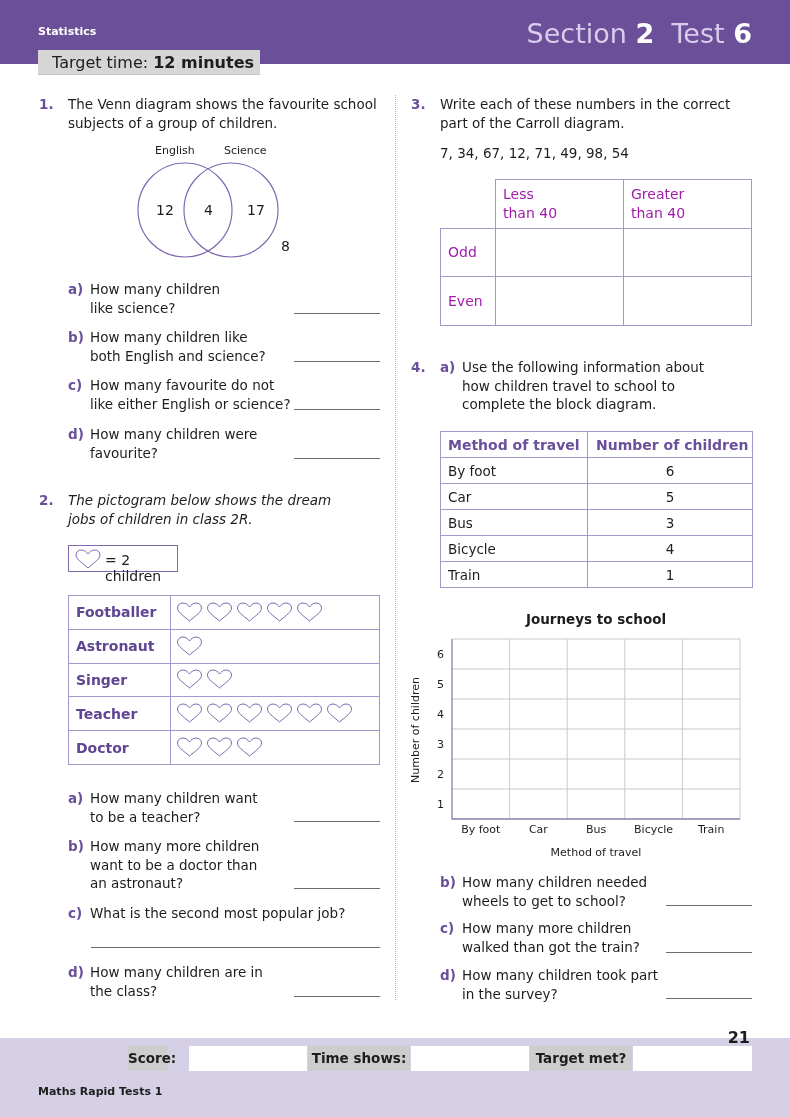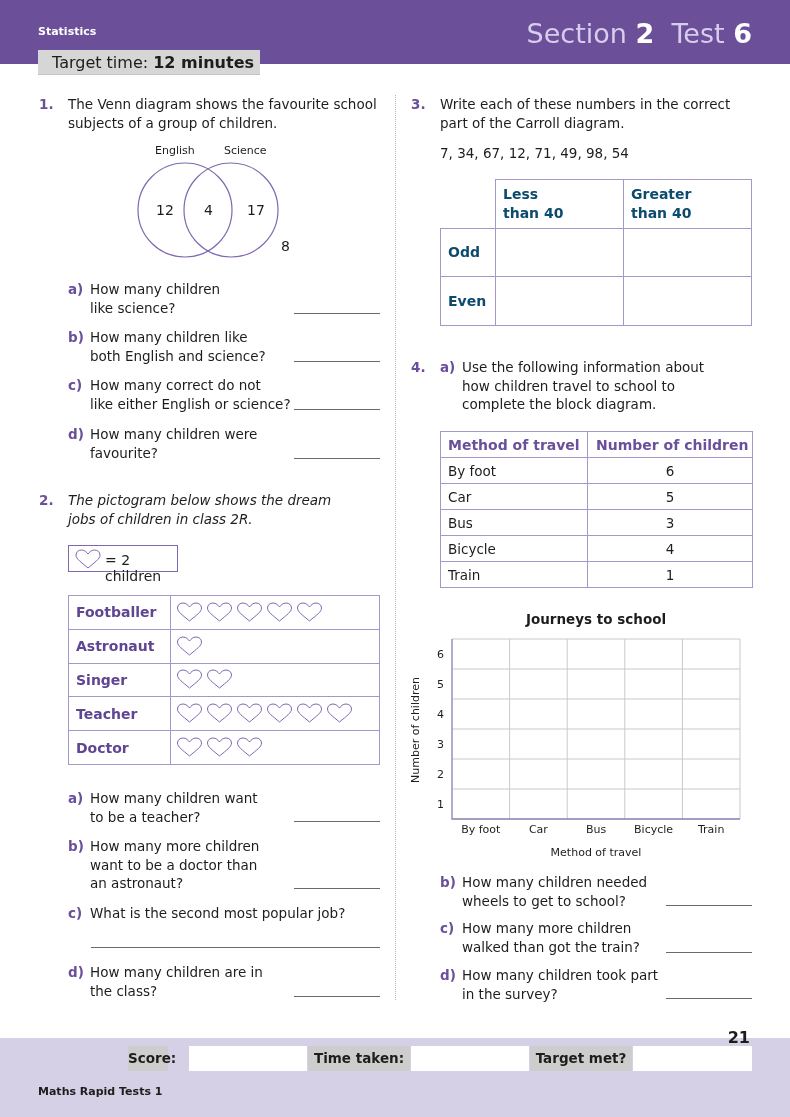--- a/index.html
+++ b/index.html
@@ -28,21 +28,21 @@
 
   table { border-collapse: collapse; }
   .picto { position: absolute; left: 68px; top: 595px; width: 312px; padding-left: 30px; }
   .picto td { border: 1.5px solid #a596cc; height: 33.8px; }
   .picto td.lab { width: 102px; font-weight: bold; color: #5f4592; padding-left: 7px; font-size: 14px; }
   .picto td.hearts { padding-left: 5px; }
   .picto svg { vertical-align: middle; margin-right: 3px; }
 
   .carroll { position: absolute; left: 440px; top: 179px; width: 312px; }
   .carroll td { border: 1.5px solid #a596cc; height: 48.7px; vertical-align: middle; }
-  .carroll td.h { font-weight: bold; color: #0c4a6e; padding-left: 7px; font-size: 14px; line-height: 19px; }
+  .carroll td.h { font-weight: normal; color: #a21caf; padding-left: 7px; font-size: 14px; line-height: 19px; }
   .carroll td.blank { border-top: none; border-left: none; }
 
   .travel { position: absolute; left: 440px; top: 431px; width: 313px; }
   .travel td, .travel th { border: 1.5px solid #a596cc; height: 26px; font-size: 13.5px; }
   .travel th { font-weight: bold; color: #6a4f9a; text-align: left; padding-left: 7px; font-size: 14px; }
   .travel td.m { padding-left: 7px; width: 147px; }
   .travel td.n { text-align: center; }
 
   .footer { position: absolute; left: 0; top: 1038px; width: 790px; height: 79px; background: #d5d0e5; }
   .score-lab { position: absolute; top: 1046px; height: 25px; background: #cdcdcd; font-weight: bold; font-size: 13.5px; padding-top: 4px; text-align: center; color: #1d1d1b; }
@@ -93,21 +93,21 @@
 <div class="ans-line" style="left:294px; top:313px; width:86px;"></div>
 
 <div class="sub" style="left:68px; top:328px; width:320px; height:40px;">
   <span class="letter">b)</span>
   <span class="txt"><span>How many children like</span><br><span>both English and science?</span></span>
 </div>
 <div class="ans-line" style="left:294px; top:361px; width:86px;"></div>
 
 <div class="sub" style="left:68px; top:376px; width:320px; height:40px;">
   <span class="letter">c)</span>
-  <span class="txt"><span>How many correct do not</span><br><span>like either English or science?</span></span>
+  <span class="txt"><span>How many favourite do not</span><br><span>like either English or science?</span></span>
 </div>
 <div class="ans-line" style="left:294px; top:409px; width:86px;"></div>
 
 <div class="sub" style="left:68px; top:425px; width:320px; height:40px;">
   <span class="letter">d)</span>
   <span class="txt"><span>How many children were</span><br><span>favourite?</span></span>
 </div>
 <div class="ans-line" style="left:294px; top:458px; width:86px;"></div>
 
 <div class="qnum" style="left:39px; top:492px;">2.</div>
@@ -317,18 +317,18 @@
 
 <div class="sub" style="left:440px; top:966px; width:320px; height:40px;">
   <span class="letter">d)</span>
   <span class="txt"><span>How many children took part</span><br><span>in the survey?</span></span>
 </div>
 <div class="ans-line" style="left:666px; top:998px; width:86px;"></div>
 
 <div class="footer"></div>
 <div class="score-lab" style="left:128px; width:40px;">Score:</div>
 <div class="score-box" style="left:189px; width:118px;"></div>
-<div class="score-lab" style="left:308px; width:102px;">Time taken:</div>
+<div class="score-lab" style="left:308px; width:102px;">Time shows:</div>
 <div class="score-box" style="left:411px; width:118px;"></div>
 <div class="score-lab" style="left:530px; width:102px;">Target met?</div>
 <div class="score-box" style="left:633px; width:119px;"></div>
 <div class="footer-left">Maths Rapid Tests 1</div>
 <div class="footer-right">21</div>
 
 </body></html>

